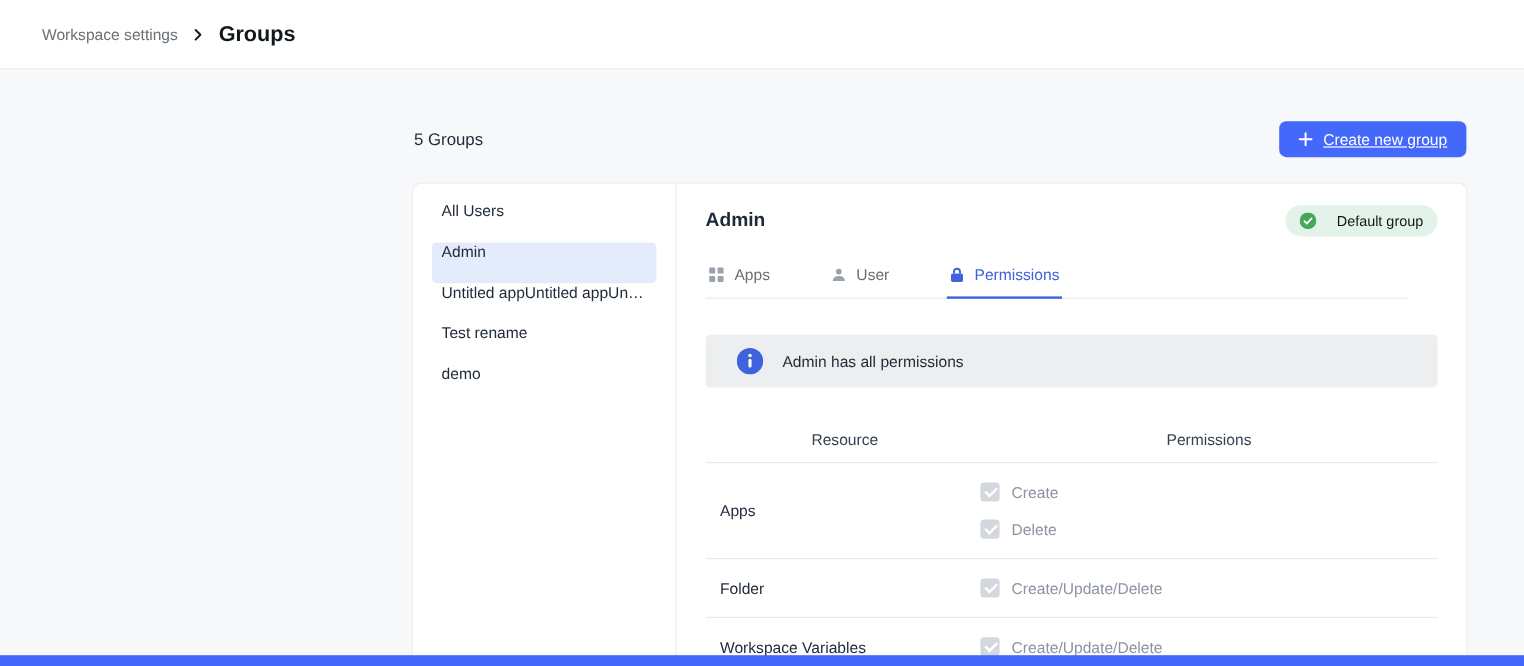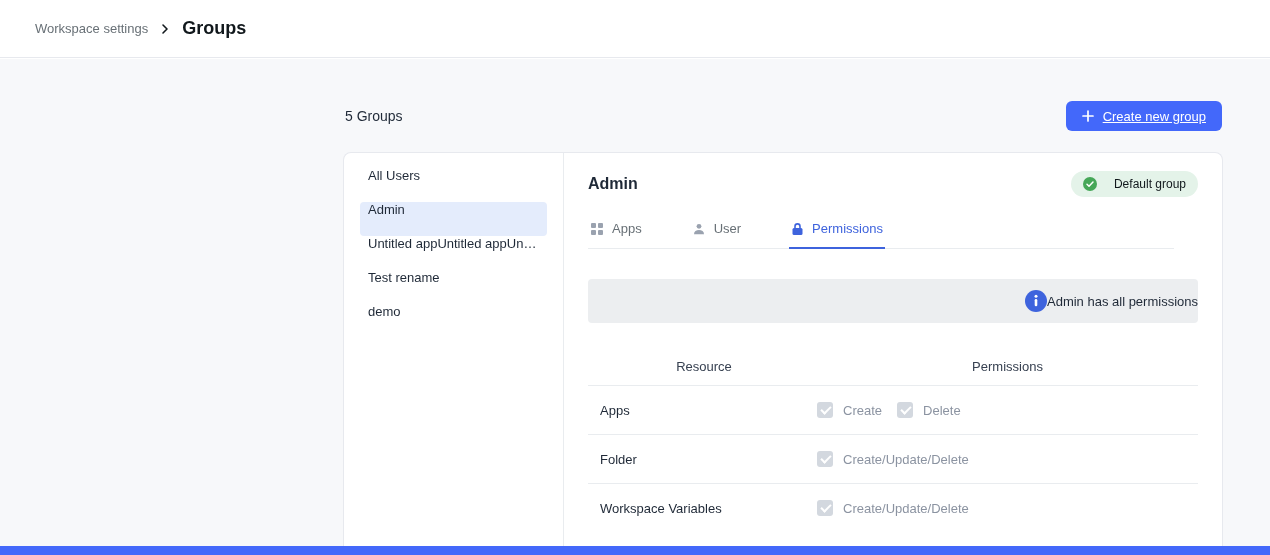--- a/index.html
+++ b/index.html
@@ -78,34 +78,34 @@
   .tab.active { color: #3e63dd; font-weight: 500; }
   .tab.active::after {
     content: ""; position: absolute; left: 0; right: 0; bottom: -1px;
     height: 2px; background: #3e63dd;
   }
   .tab svg { display: block; }
 
   
   .banner {
     margin-top: 30px; height: 44px; background: #eceef0; border-radius: 4px;
-    display: flex; align-items: center; gap: 0; padding-left: 26px; justify-content: flex-end;
+    display: flex; align-items: center; gap: 16px; padding-left: 26px;
   }
   .banner-text { font-size: 13px; color: #1f2937; }
 
   
   .perm-table { margin-top: 36px; }
   .thead { display: flex; border-bottom: 1px solid #e9ecef; padding-bottom: 11px; text-align: center; }
   .th { font-size: 13px; font-weight: 500; color: #374151; }
   .col-resource { width: 220px; padding-left: 12px; flex-shrink: 0; }
   .col-perms { flex: 1; padding-left: 9px; }
   .trow { display: flex; border-bottom: 1px solid #e9ecef; padding: 16px 0; align-items: center; }
   .trow:last-child { border-bottom: none; }
   .resource-cell { width: 220px; padding-left: 12px; flex-shrink: 0; font-size: 13px; color: #1f2937; }
-  .perm-cell { flex: 1; padding-left: 9px; display: flex; gap: 15px; }
+  .perm-cell { flex: 1; padding-left: 9px; display: flex; flex-direction: column; gap: 15px; justify-content: space-between; }
   .perm-line { display: flex; align-items: center; gap: 10px; }
   .checkbox {
     width: 16px; height: 16px; background: #d3d8df; border-radius: 3px;
     position: relative; cursor: pointer; flex-shrink: 0;
   }
   .checkbox::after {
     content: ""; position: absolute; left: 3.5px; top: 4px;
     width: 8px; height: 4px;
     border-left: 2px solid #fff; border-bottom: 2px solid #fff;
     transform: rotate(-45deg);

